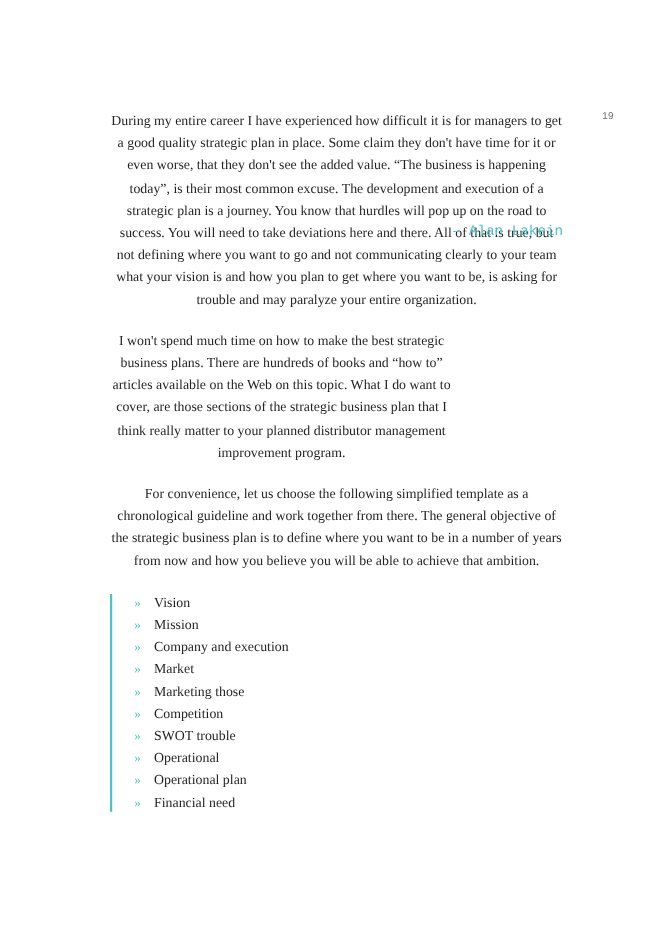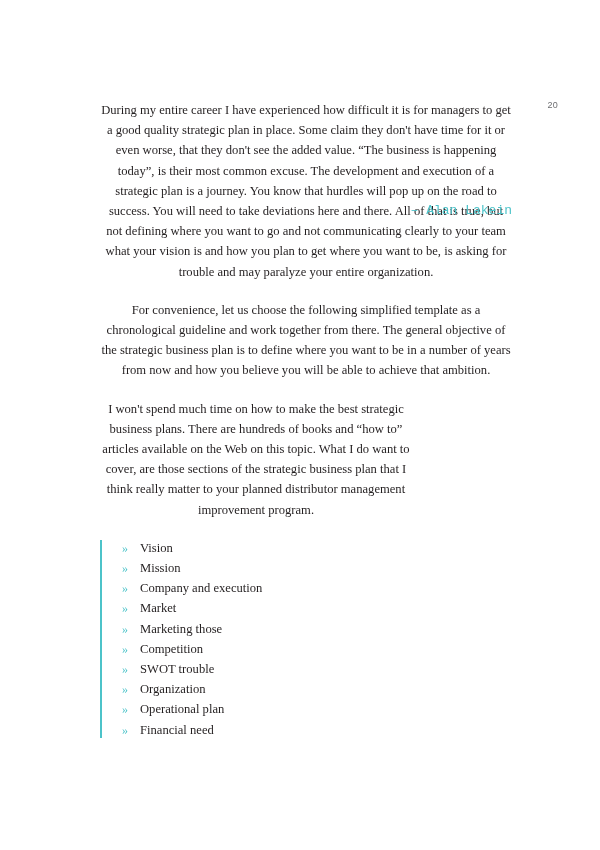--- a/index.html
+++ b/index.html
@@ -103,41 +103,41 @@
     color: #4cc3c9;
     font-family: "Liberation Serif", serif;
     font-size: 12px;
   }
 </style>
 </head>
 <body>
 
 <div class="page">
 
-  <div class="page-number">20</div>
+  <div class="page-number">19</div>
 
   <div class="content">
 
     <p class="body-text">During my entire career I have experienced how difficult it is for managers to get a good quality strategic plan in place. Some claim they don't have time for it or even worse, that they don't see the added value. “The business is happening today”, is their most common excuse. The development and execution of a strategic plan is a journey. You know that hurdles will pop up on the road to success. You will need to take deviations here and there. All of that is true, but not defining where you want to go and not communicating clearly to your team what your vision is and how you plan to get where you want to be, is asking for trouble and may paralyze your entire organization.</p>
 
+    <p class="body-text narrow">I won't spend much time on how to make the best strategic business plans. There are hundreds of books and “how to” articles available on the Web on this topic. What I do want to cover, are those sections of the strategic business plan that I think really matter to your planned distributor management improvement program.</p>
+
     <p class="body-text">For convenience, let us choose the following simplified template as a chronological guideline and work together from there. The general objective of the strategic business plan is to define where you want to be in a number of years from now and how you believe you will be able to achieve that ambition.</p>
-
-    <p class="body-text narrow">I won't spend much time on how to make the best strategic business plans. There are hundreds of books and “how to” articles available on the Web on this topic. What I do want to cover, are those sections of the strategic business plan that I think really matter to your planned distributor management improvement program.</p>
 
     <div class="list-wrap">
       <div class="list-rule"></div>
       <ul class="bullets">
         <li><span class="marker">»</span><span>Vision</span></li>
         <li><span class="marker">»</span><span>Mission</span></li>
         <li><span class="marker">»</span><span>Company and execution</span></li>
         <li><span class="marker">»</span><span>Market</span></li>
         <li><span class="marker">»</span><span>Marketing those</span></li>
         <li><span class="marker">»</span><span>Competition</span></li>
         <li><span class="marker">»</span><span>SWOT trouble</span></li>
-        <li><span class="marker">»</span><span>Organization</span></li>
+        <li><span class="marker">»</span><span>Operational</span></li>
         <li><span class="marker">»</span><span>Operational plan</span></li>
         <li><span class="marker">»</span><span>Financial need</span></li>
       </ul>
     </div>
 
 
   </div>
 
   <div class="quote-block">
     <p class="quote-author">– Alan Lakein</p>

